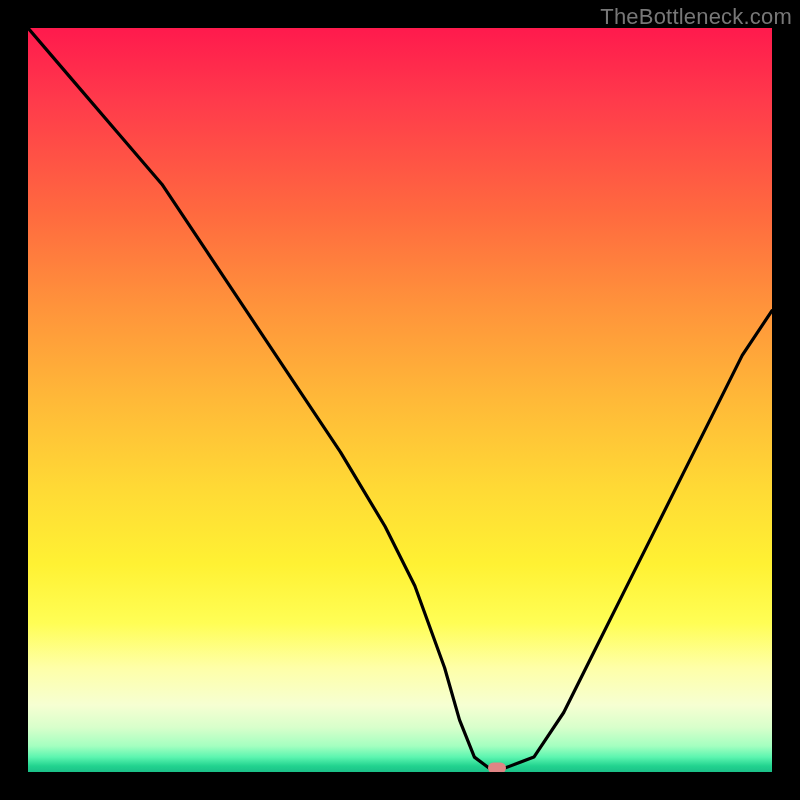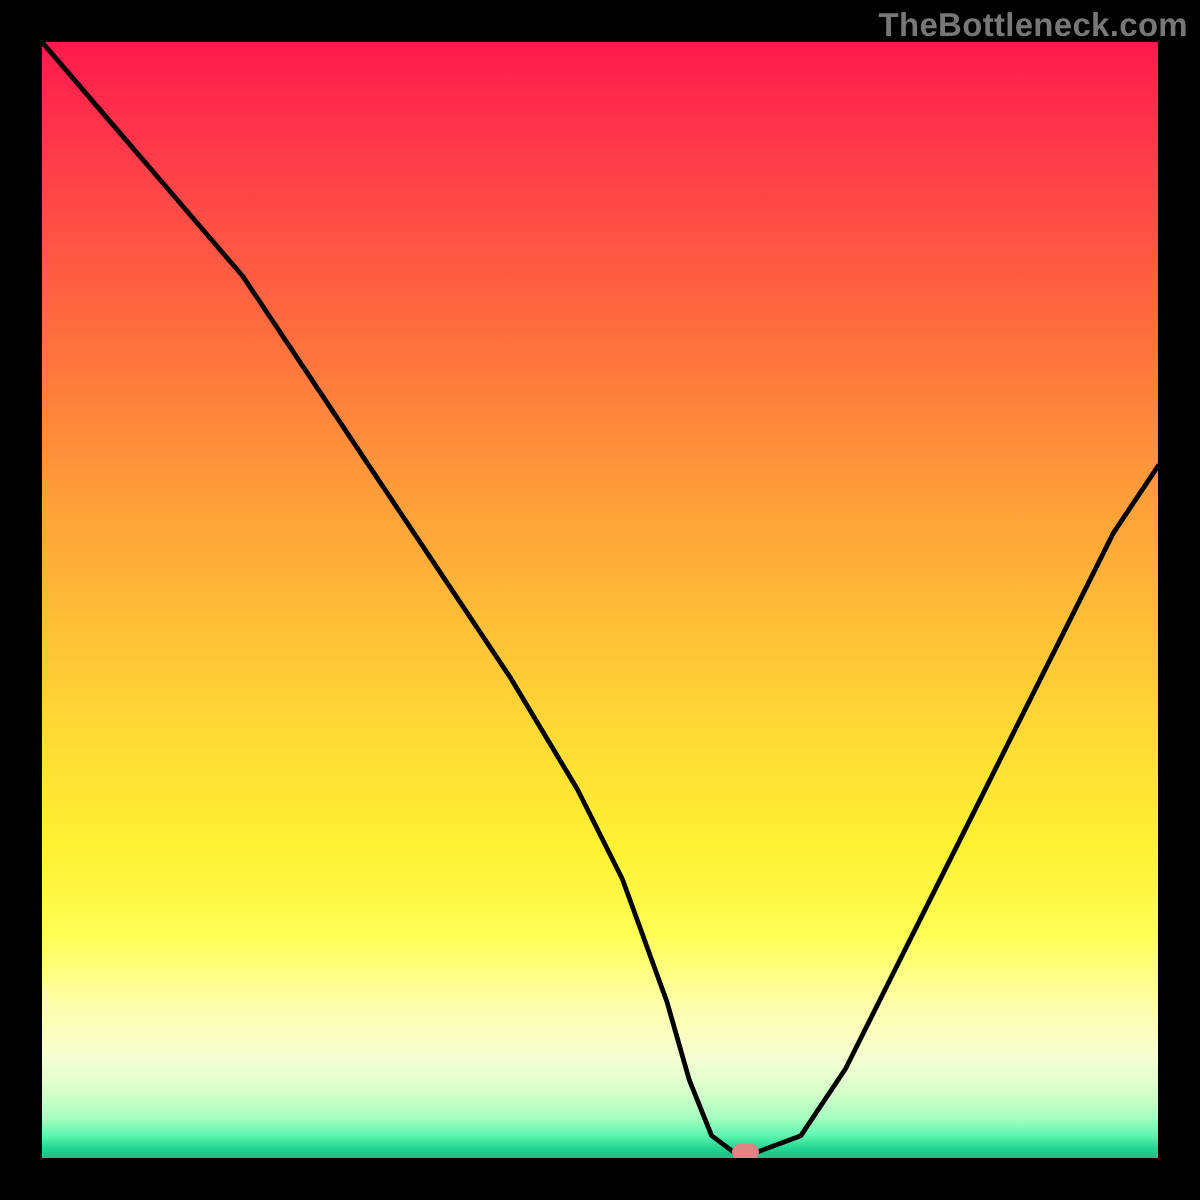--- a/index.html
+++ b/index.html
@@ -16,21 +16,21 @@
     width: 800px;
     height: 800px;
     background: #000;
   }
   .watermark {
     position: absolute;
     top: 4px;
     right: 8px;
     color: #777;
     font-size: 22px;
-    font-weight: bold;
+    font-weight: normal;
     letter-spacing: 0.2px;
     z-index: 10;
   }
   .plot-outer {
     position: absolute;
     left: 28px;
     top: 28px;
     width: 744px;
     height: 744px;
     background: #000;

